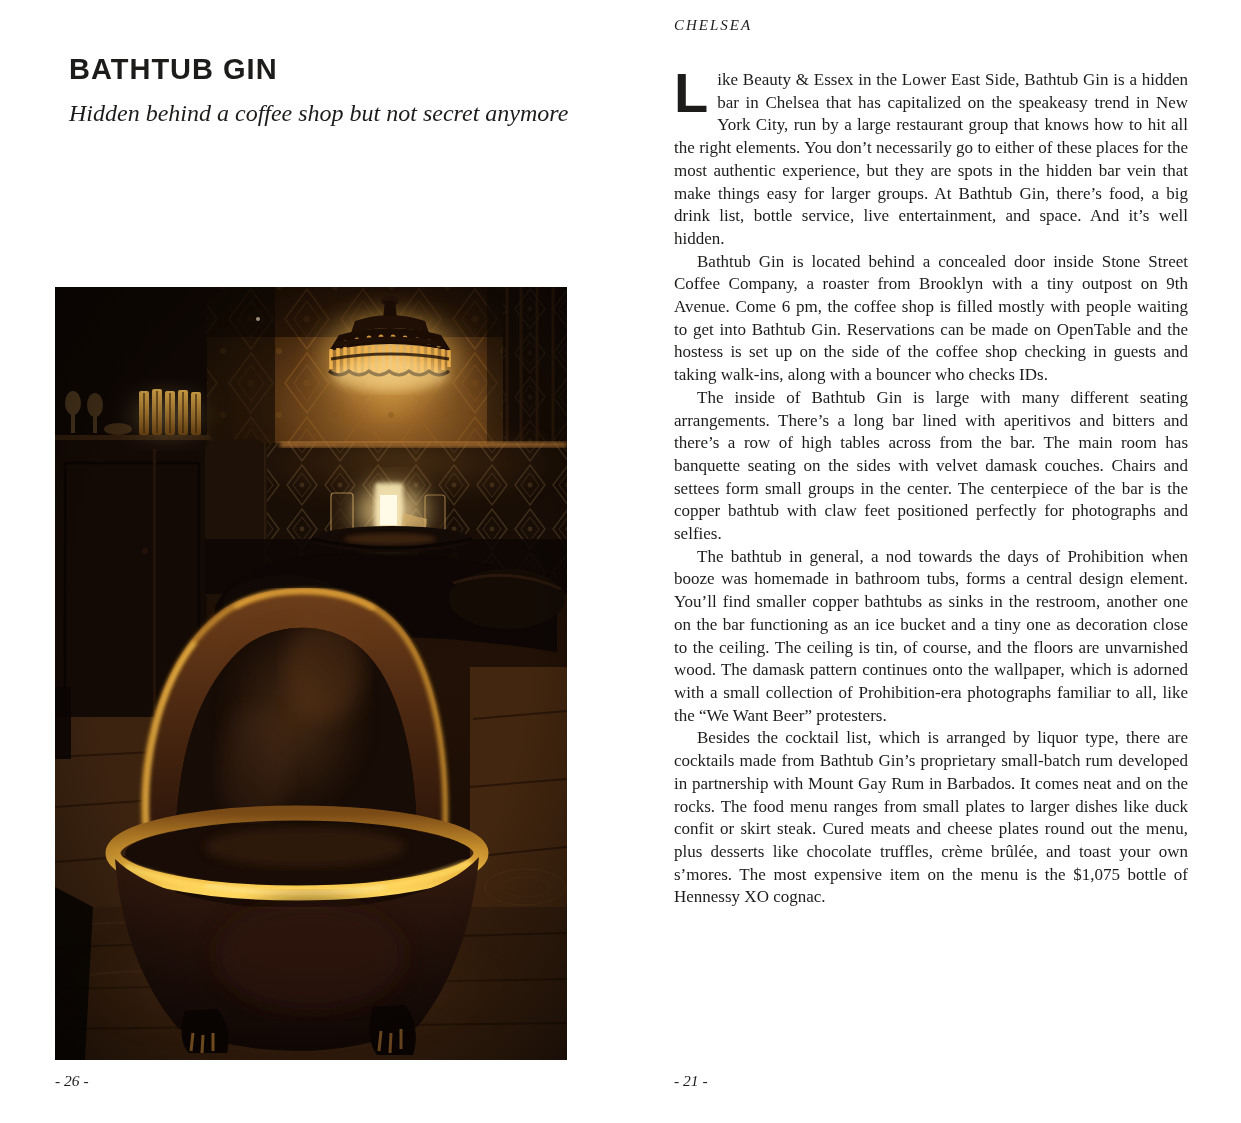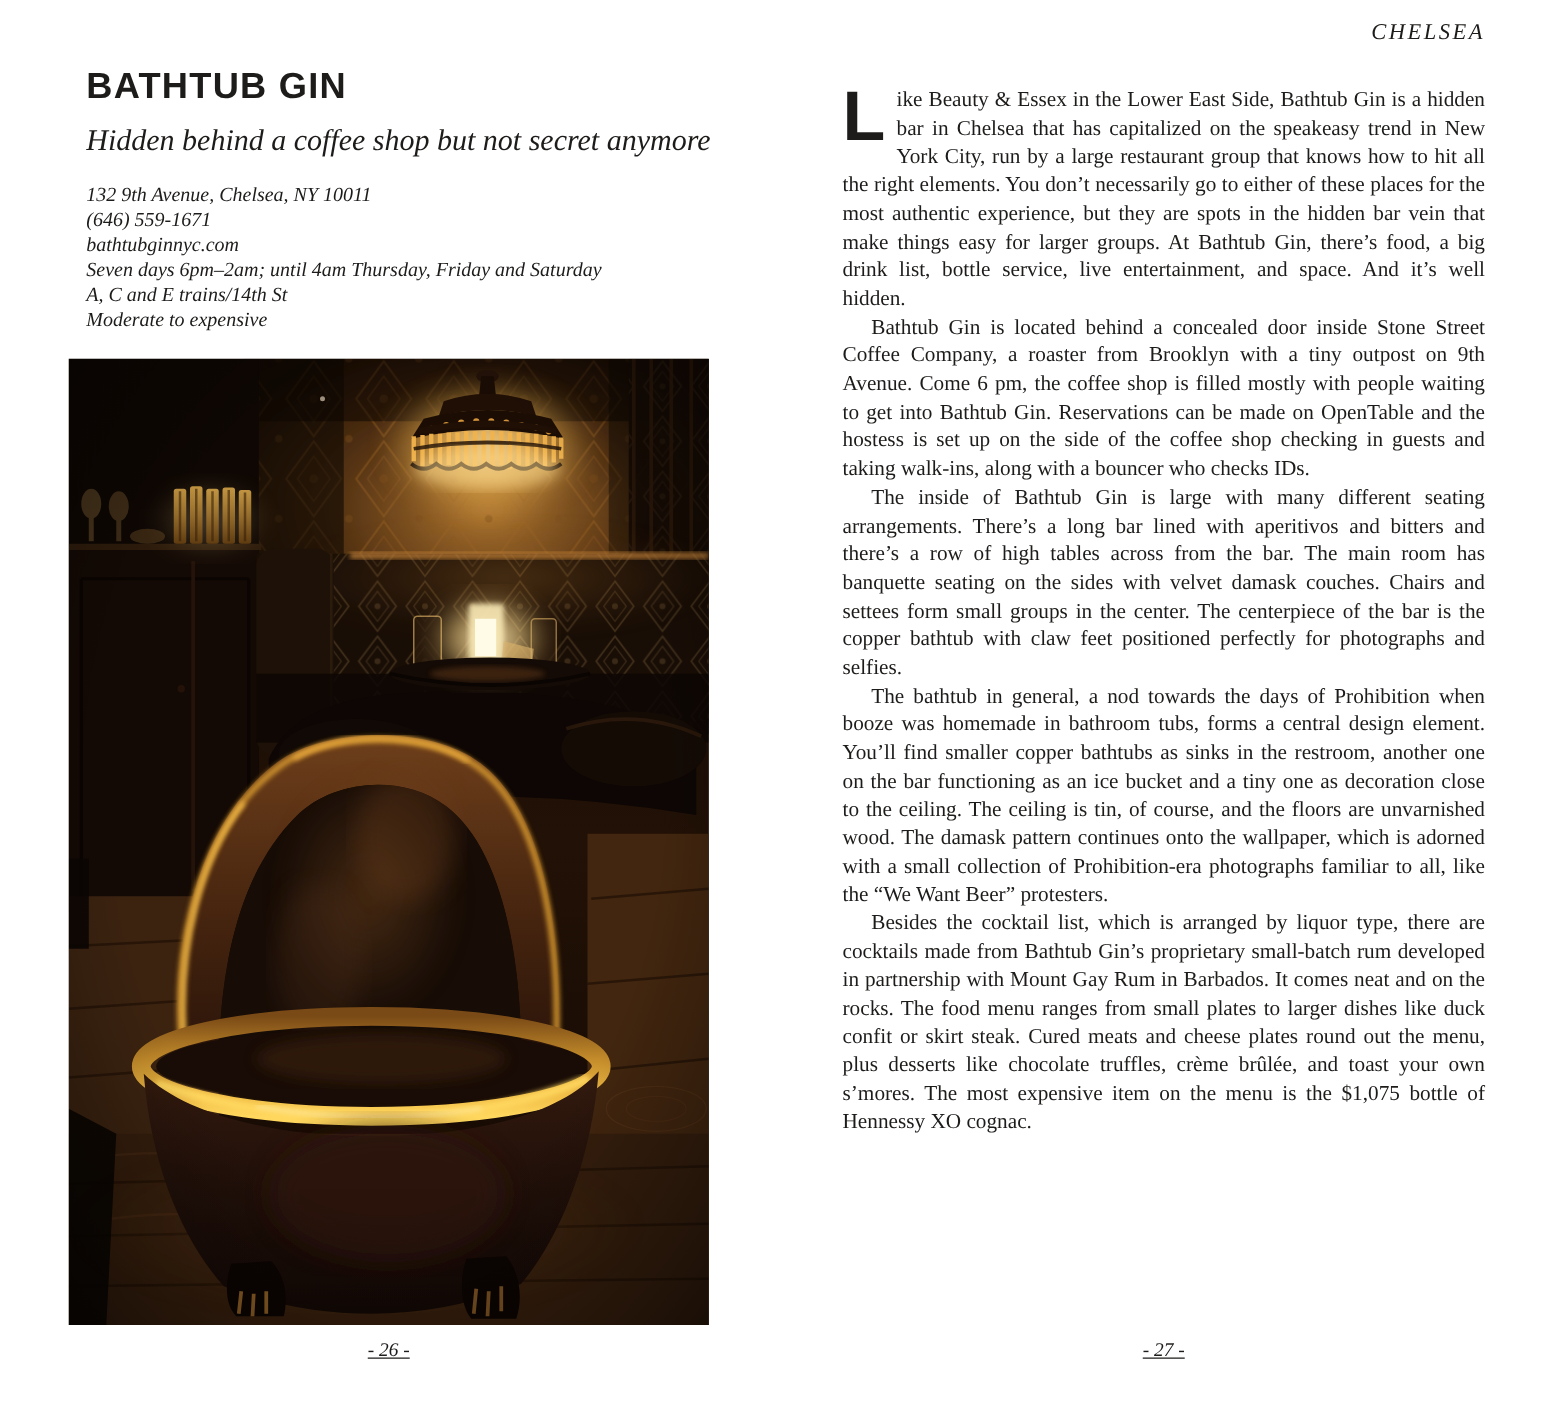--- a/index.html
+++ b/index.html
@@ -15,53 +15,45 @@
     margin:12px 0 0; font-family:"Liberation Sans", sans-serif;
     font-weight:700; font-size:29px; line-height:34px; letter-spacing:1px;
   }
   .subtitle { margin:14px 0 0; font-style:italic; font-size:24px; line-height:26px; }
   .info { margin:21px 0 0; font-style:italic; font-size:16px; line-height:20px; }
   .photo-frame {
     position:absolute; left:55px; top:287px; width:512px; height:773px;
     background:#120803; overflow:hidden;
   }
   .photo-frame svg { display:block; width:512px; height:773px; }
-  .pagenum { position:absolute; top:1072px; font-style:italic; font-size:15.5px; text-align:center;text-decoration:underline; }
+  .pagenum { position:absolute; top:1072px; font-style:italic; font-size:15.5px; text-align:left; }
   .pagenum.left { left:55px; width:512px; }
   .pagenum.right { left:674px; width:514px; }
   .right-col { position:absolute; left:674px; top:16px; width:514px; }
   .running-head {
-    text-align:right; font-style:italic; font-size:18px;
+    text-align:left; font-style:italic; font-size:15px;
     letter-spacing:2px; line-height:18px;
   }
   .body-text { margin-top:35px; font-size:17px; line-height:22.7px; text-align:justify; }
   .body-text p { margin:0; text-indent:23px; }
   .body-text p.first { text-indent:0; }
   .dropcap {
     float:left; font-family:"Liberation Sans", sans-serif; font-weight:700;
     font-size:56px; line-height:44px; height:44px;
     margin:2px 9px 0 0; letter-spacing:0;
   }
 </style>
 </head>
 <body>
 
 <div>
 
   <div class="left-col">
     <h1 class="title">BATHTUB GIN</h1>
     <div class="subtitle">Hidden behind a coffee shop but not secret anymore</div>
-    <div class="info">
-      <div>132 9th Avenue, Chelsea, NY 10011</div>
-      <div>(646) 559-1671</div>
-      <div>bathtubginnyc.com</div>
-      <div>Seven days 6pm–2am; until 4am Thursday, Friday and Saturday</div>
-      <div>A, C and E trains/14th St</div>
-      <div>Moderate to expensive</div>
-    </div>
   </div>
 
   <div class="photo-frame">
     <svg viewBox="0 0 512 773" xmlns="http://www.w3.org/2000/svg">
       <defs>
         <linearGradient id="gBG" x1="0" y1="0" x2="0" y2="1">
           <stop offset="0" stop-color="#0b0603"></stop>
             <stop offset="0.25" stop-color="#190d05"></stop>
           <stop offset="0.5" stop-color="#221106"></stop>
             <stop offset="0.75" stop-color="#1a0d05"></stop>
@@ -287,15 +279,15 @@
     <div class="running-head">CHELSEA</div>
     <div class="body-text">
       <p class="first"><span class="dropcap">L</span><span>ike Beauty &amp; Essex in the Lower East Side, Bathtub Gin is a hidden bar in Chelsea that has capitalized on the speakeasy trend in New York City, run by a large restaurant group that knows how to hit all the right elements. You don’t necessarily go to either of these places for the most authentic experience, but they are spots in the hidden bar vein that make things easy for larger groups. At Bathtub Gin, there’s food, a big drink list, bottle service, live entertainment, and space. And it’s well hidden.</span></p>
       <p>Bathtub Gin is located behind a concealed door inside Stone Street Coffee Company, a roaster from Brooklyn with a tiny outpost on 9th Avenue. Come 6 pm, the coffee shop is filled mostly with people waiting to get into Bathtub Gin. Reservations can be made on OpenTable and the hostess is set up on the side of the coffee shop checking in guests and taking walk-ins, along with a bouncer who checks IDs.</p>
       <p>The inside of Bathtub Gin is large with many different seating arrangements. There’s a long bar lined with aperitivos and bitters and there’s a row of high tables across from the bar. The main room has banquette seating on the sides with velvet damask couches. Chairs and settees form small groups in the center. The centerpiece of the bar is the copper bathtub with claw feet positioned perfectly for photographs and selfies.</p>
       <p>The bathtub in general, a nod towards the days of Prohibition when booze was homemade in bathroom tubs, forms a central design element. You’ll find smaller copper bathtubs as sinks in the restroom, another one on the bar functioning as an ice bucket and a tiny one as decoration close to the ceiling. The ceiling is tin, of course, and the floors are unvarnished wood. The damask pattern continues onto the wallpaper, which is adorned with a small collection of Prohibition-era photographs familiar to all, like the “We Want Beer” protesters.</p>
       <p>Besides the cocktail list, which is arranged by liquor type, there are cocktails made from Bathtub Gin’s proprietary small-batch rum developed in partnership with Mount Gay Rum in Barbados. It comes neat and on the rocks. The food menu ranges from small plates to larger dishes like duck confit or skirt steak. Cured meats and cheese plates round out the menu, plus desserts like chocolate truffles, crème brûlée, and toast your own s’mores. The most expensive item on the menu is the $1,075 bottle of Hennessy XO cognac.</p>
     </div>
   </div>
 
-  <div class="pagenum right">- 27 -</div>
+  <div class="pagenum right">- 21 -</div>
 
 </div>
 
 </body></html>

